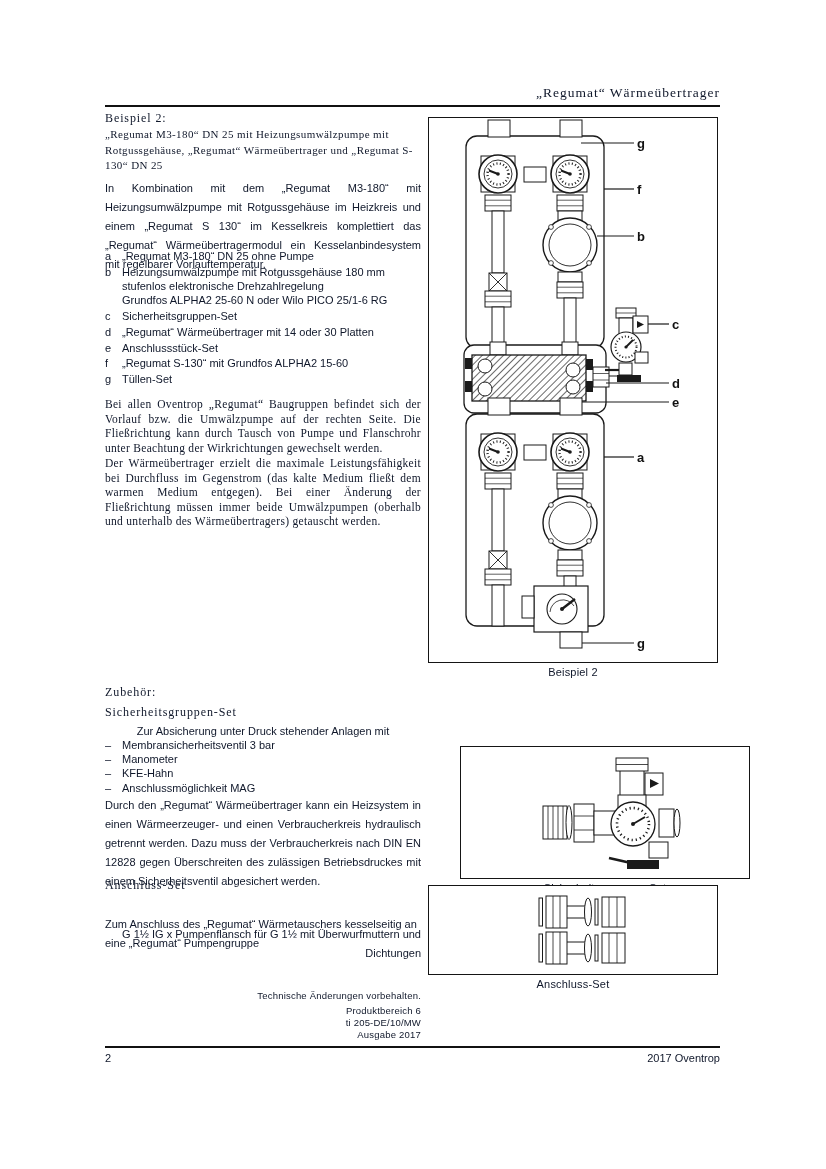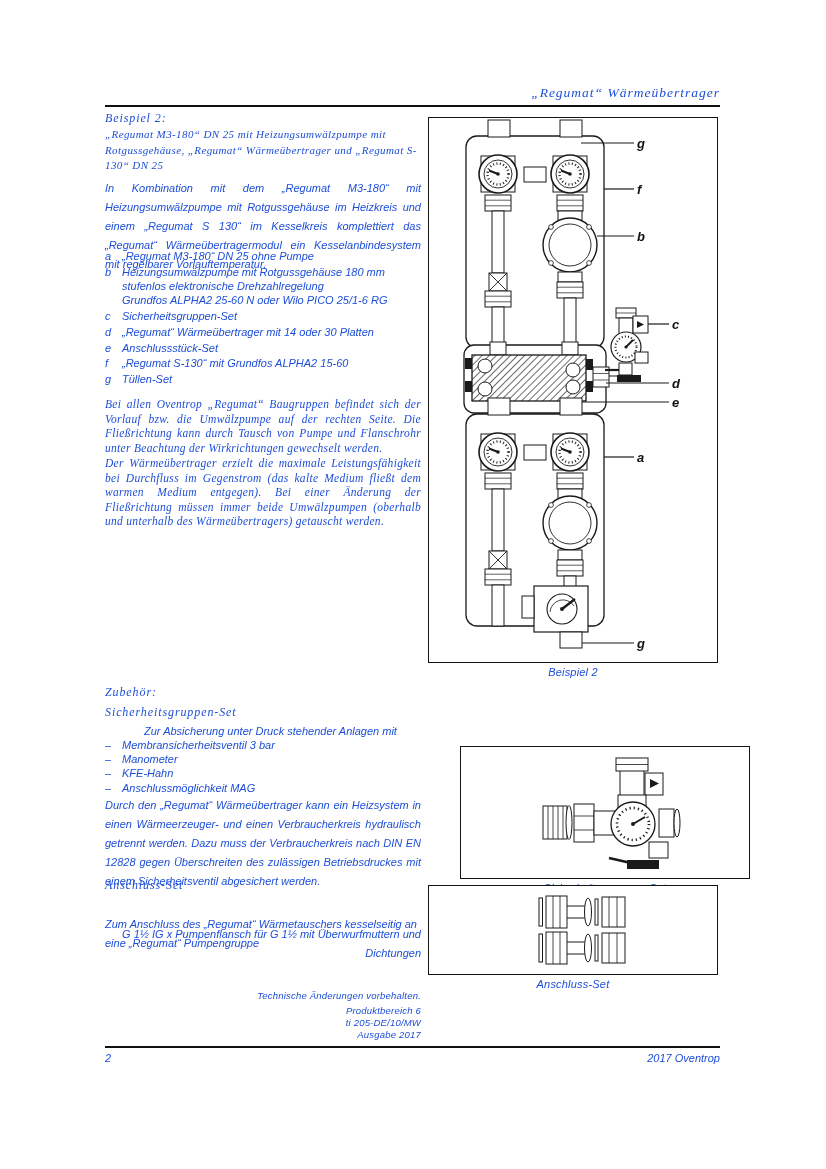--- a/index.html
+++ b/index.html
@@ -1,20 +1,19 @@
 <!DOCTYPE html>
 <html><head>
 <meta charset="utf-8">
 <style>
   html,body{margin:0;padding:0;background:#e8e8e8;}
   .page{
     position:relative;width:826px;height:1169px;background:#ffffff;
-    margin:0 auto;overflow:hidden;color:#1d4ed8;
+    margin:0 auto;overflow:hidden;color:#0f172a;
     font-family:"Liberation Sans",sans-serif;
-    font-style:italic;
   }
   .serif{font-family:"Liberation Serif","DejaVu Serif",serif;letter-spacing:.4px;}
   .abs{position:absolute;}
   .header-title{top:85px;left:105px;width:615px;text-align:right;font-size:13.5px;letter-spacing:1px;}
   .rule{left:105px;width:615px;height:1.6px;background:#111;}
   .header-rule{top:105px;}
   .footer-rule{top:1046px;}
   .col{left:105px;width:316px;}
   .h-sec{font-size:12px;letter-spacing:.9px;}
   .body-txt{font-size:11px;line-height:19px;text-align:justify;}
@@ -77,21 +76,21 @@
         <span class="comp-key">g</span>
         <span class="comp-text">Tüllen-Set</span>
       </div>
   </div>
 
   <div class="abs col serif serif-txt" style="top:397px;">Bei allen Oventrop „Regumat“ Baugruppen befindet sich der Vorlauf bzw. die Umwälzpumpe auf der rechten Seite. Die Fließrichtung kann durch Tausch von Pumpe und Flanschrohr unter Beachtung der Wirkrichtungen gewechselt werden.</div>
   <div class="abs col serif serif-txt" style="top:456px;">Der Wärmeübertrager erzielt die maximale Leistungsfähigkeit bei Durchfluss im Gegenstrom (das kalte Medium fließt dem warmen Medium entgegen). Bei einer Änderung der Fließrichtung müssen immer beide Umwälzpumpen (oberhalb und unterhalb des Wärmeübertragers) getauscht werden.</div>
 
   <div class="abs col serif h-sec" style="top:685px;">Zubehör:</div>
   <div class="abs col serif h-sec" style="top:705px;">Sicherheitsgruppen-Set</div>
-  <div class="abs col body-txt" style="top:722px;text-align:left;margin-left:39px;">Zur Absicherung unter Druck stehender Anlagen mit</div>
+  <div class="abs col body-txt" style="top:722px;text-align:center;">Zur Absicherung unter Druck stehender Anlagen mit</div>
 
   <div class="abs col" style="top:738px;">
     <div class="bullet-row">
         <span class="bullet-marker">–</span>
         <span>Membransicherheitsventil 3 bar</span>
       </div>
     <div class="bullet-row">
         <span class="bullet-marker">–</span>
         <span>Manometer</span>
       </div>

